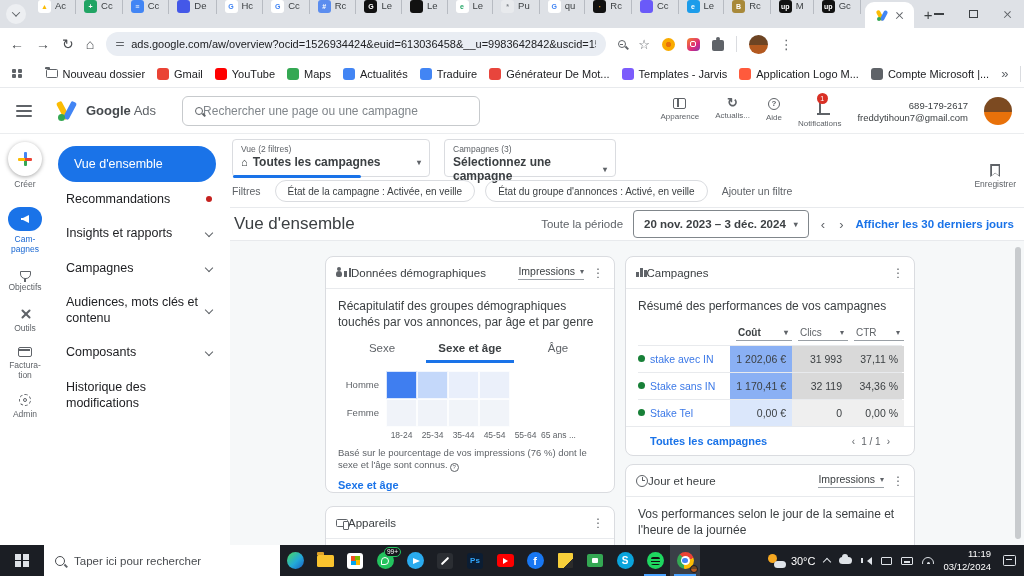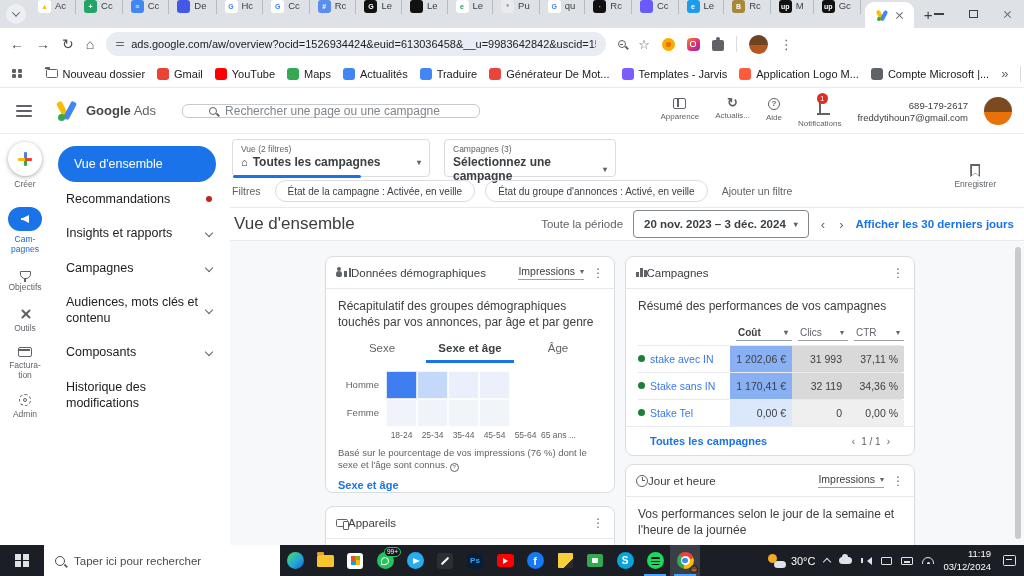--- a/index.html
+++ b/index.html
@@ -62,21 +62,21 @@
 .adstop{position:absolute;top:88px;left:0;right:0;height:46px;background:#fff;border-bottom:1px solid #ebedef;display:flex;align-items:center}
 .burger{display:flex;flex-direction:column;gap:3px;margin-left:16px}
 .burger i{width:16px;height:2px;background:#5f6368;border-radius:1px}
 .brand{display:flex;align-items:center;gap:8px;margin-left:22px}
 .adsico.big{width:24px;height:24px}
 .adsico.big .y{width:6px;height:19px;left:6px;top:2px}
 .adsico.big .b{width:6px;height:19px;left:13px;top:2px}
 .adsico.big .g{width:7px;height:7px;left:4px;top:15px}
 .brandtx{font-size:13px;color:#5f6368}
 .brandtx b{color:#45494d;font-weight:bold}
-.adssearch{margin-left:26px;width:298px;height:14px;border:1px solid #c7cacd;border-radius:6px;display:flex;align-items:center;gap:8px;padding:0 26px}
+.adssearch{margin-left:26px;width:298px;height:30px;border:1px solid #c7cacd;border-radius:6px;display:flex;align-items:center;padding:0 12px}
 .adssearch input{border:none;outline:none;background:transparent;font-size:12px;color:#3c4043;width:100%;font-family:inherit}
 .adssearch input::placeholder{color:#80868b}
 .mag.dark{border-color:#5f6368}
 .topright{margin-left:auto;display:flex;align-items:flex-start;gap:16px;padding-right:12px}
 .hact{display:flex;flex-direction:column;align-items:center;gap:3px;padding-top:4px}
 .hact .lbl{font-size:8px;color:#5f6368;white-space:nowrap}
 .ic-app{width:13px;height:11px;border:1.5px solid #5f6368;border-radius:2px;position:relative}
 .ic-app::after{content:"";position:absolute;left:3px;top:0;width:1.5px;height:8px;background:#5f6368}
 .ic-ref{font-size:13px;color:#5f6368;line-height:.8;font-weight:bold}
 .ic-help{width:12px;height:12px;border:1.4px solid #5f6368;border-radius:50%;font-size:8px;color:#5f6368;display:flex;align-items:center;justify-content:center;font-weight:bold}
@@ -114,21 +114,21 @@
 .reddot{width:6px;height:6px;border-radius:50%;background:#c5221f}
 .chevg{width:6px;height:6px;border-right:1.5px solid #5f6368;border-bottom:1.5px solid #5f6368;transform:rotate(45deg);flex:none}
 
 .content{position:absolute;top:134px;left:230px;right:0;bottom:31px;background:#fff}
 .selbox{position:absolute;border:1px solid #dadce0;border-radius:4px;height:38px;padding:4px 8px 12px;background:#fff}
 .selbox .sl{font-size:8.5px;color:#5f6368}
 .selbox .sv{display:flex;align-items:center;gap:5px;font-size:12px;color:#3c4043;font-weight:bold;margin-top:1px}
 .selbox .sv .home{font-size:11px;font-weight:normal;color:#3c4043}
 .caret{font-size:8px;color:#5f6368;margin-left:auto}
 .bluebar{position:absolute;left:0;bottom:-2px;width:128px;height:3px;background:#1a73e8;border-radius:2px}
-.saveblk{position:absolute;right:28px;top:30px;display:flex;flex-direction:column;align-items:center;gap:2px}
+.saveblk{position:absolute;right:8px;top:30px;display:flex;flex-direction:column;align-items:center;gap:2px}
 .ic-bkm{width:10px;height:13px;background:#5f6368;clip-path:polygon(0 0,100% 0,100% 100%,50% 72%,0 100%);position:relative}
 .ic-bkm i{position:absolute;left:1.5px;top:1.5px;width:7px;height:10px;background:#fff;clip-path:polygon(0 0,100% 0,100% 100%,50% 72%,0 100%)}
 .savelbl{font-size:8.5px;color:#5f6368}
 .filtrow{position:absolute;top:46px;left:2px;display:flex;align-items:center;gap:10px}
 .filtlbl{font-size:10.5px;color:#5f6368;margin-right:4px}
 .chip{height:22px;border:1px solid #dadce0;border-radius:11px;display:flex;align-items:center;padding:0 12px;font-size:10px;color:#3c4043;white-space:nowrap}
 .addfilt{font-size:10.5px;color:#5f6368;margin-left:4px}
 .hr1{position:absolute;top:73px;left:0;right:0;height:1px;background:#e8eaed}
 .titlerow{position:absolute;top:74px;left:0;right:0;height:32px;display:flex;align-items:center}
 .ptitle{font-size:17px;color:#3c4043;margin-left:4px}

